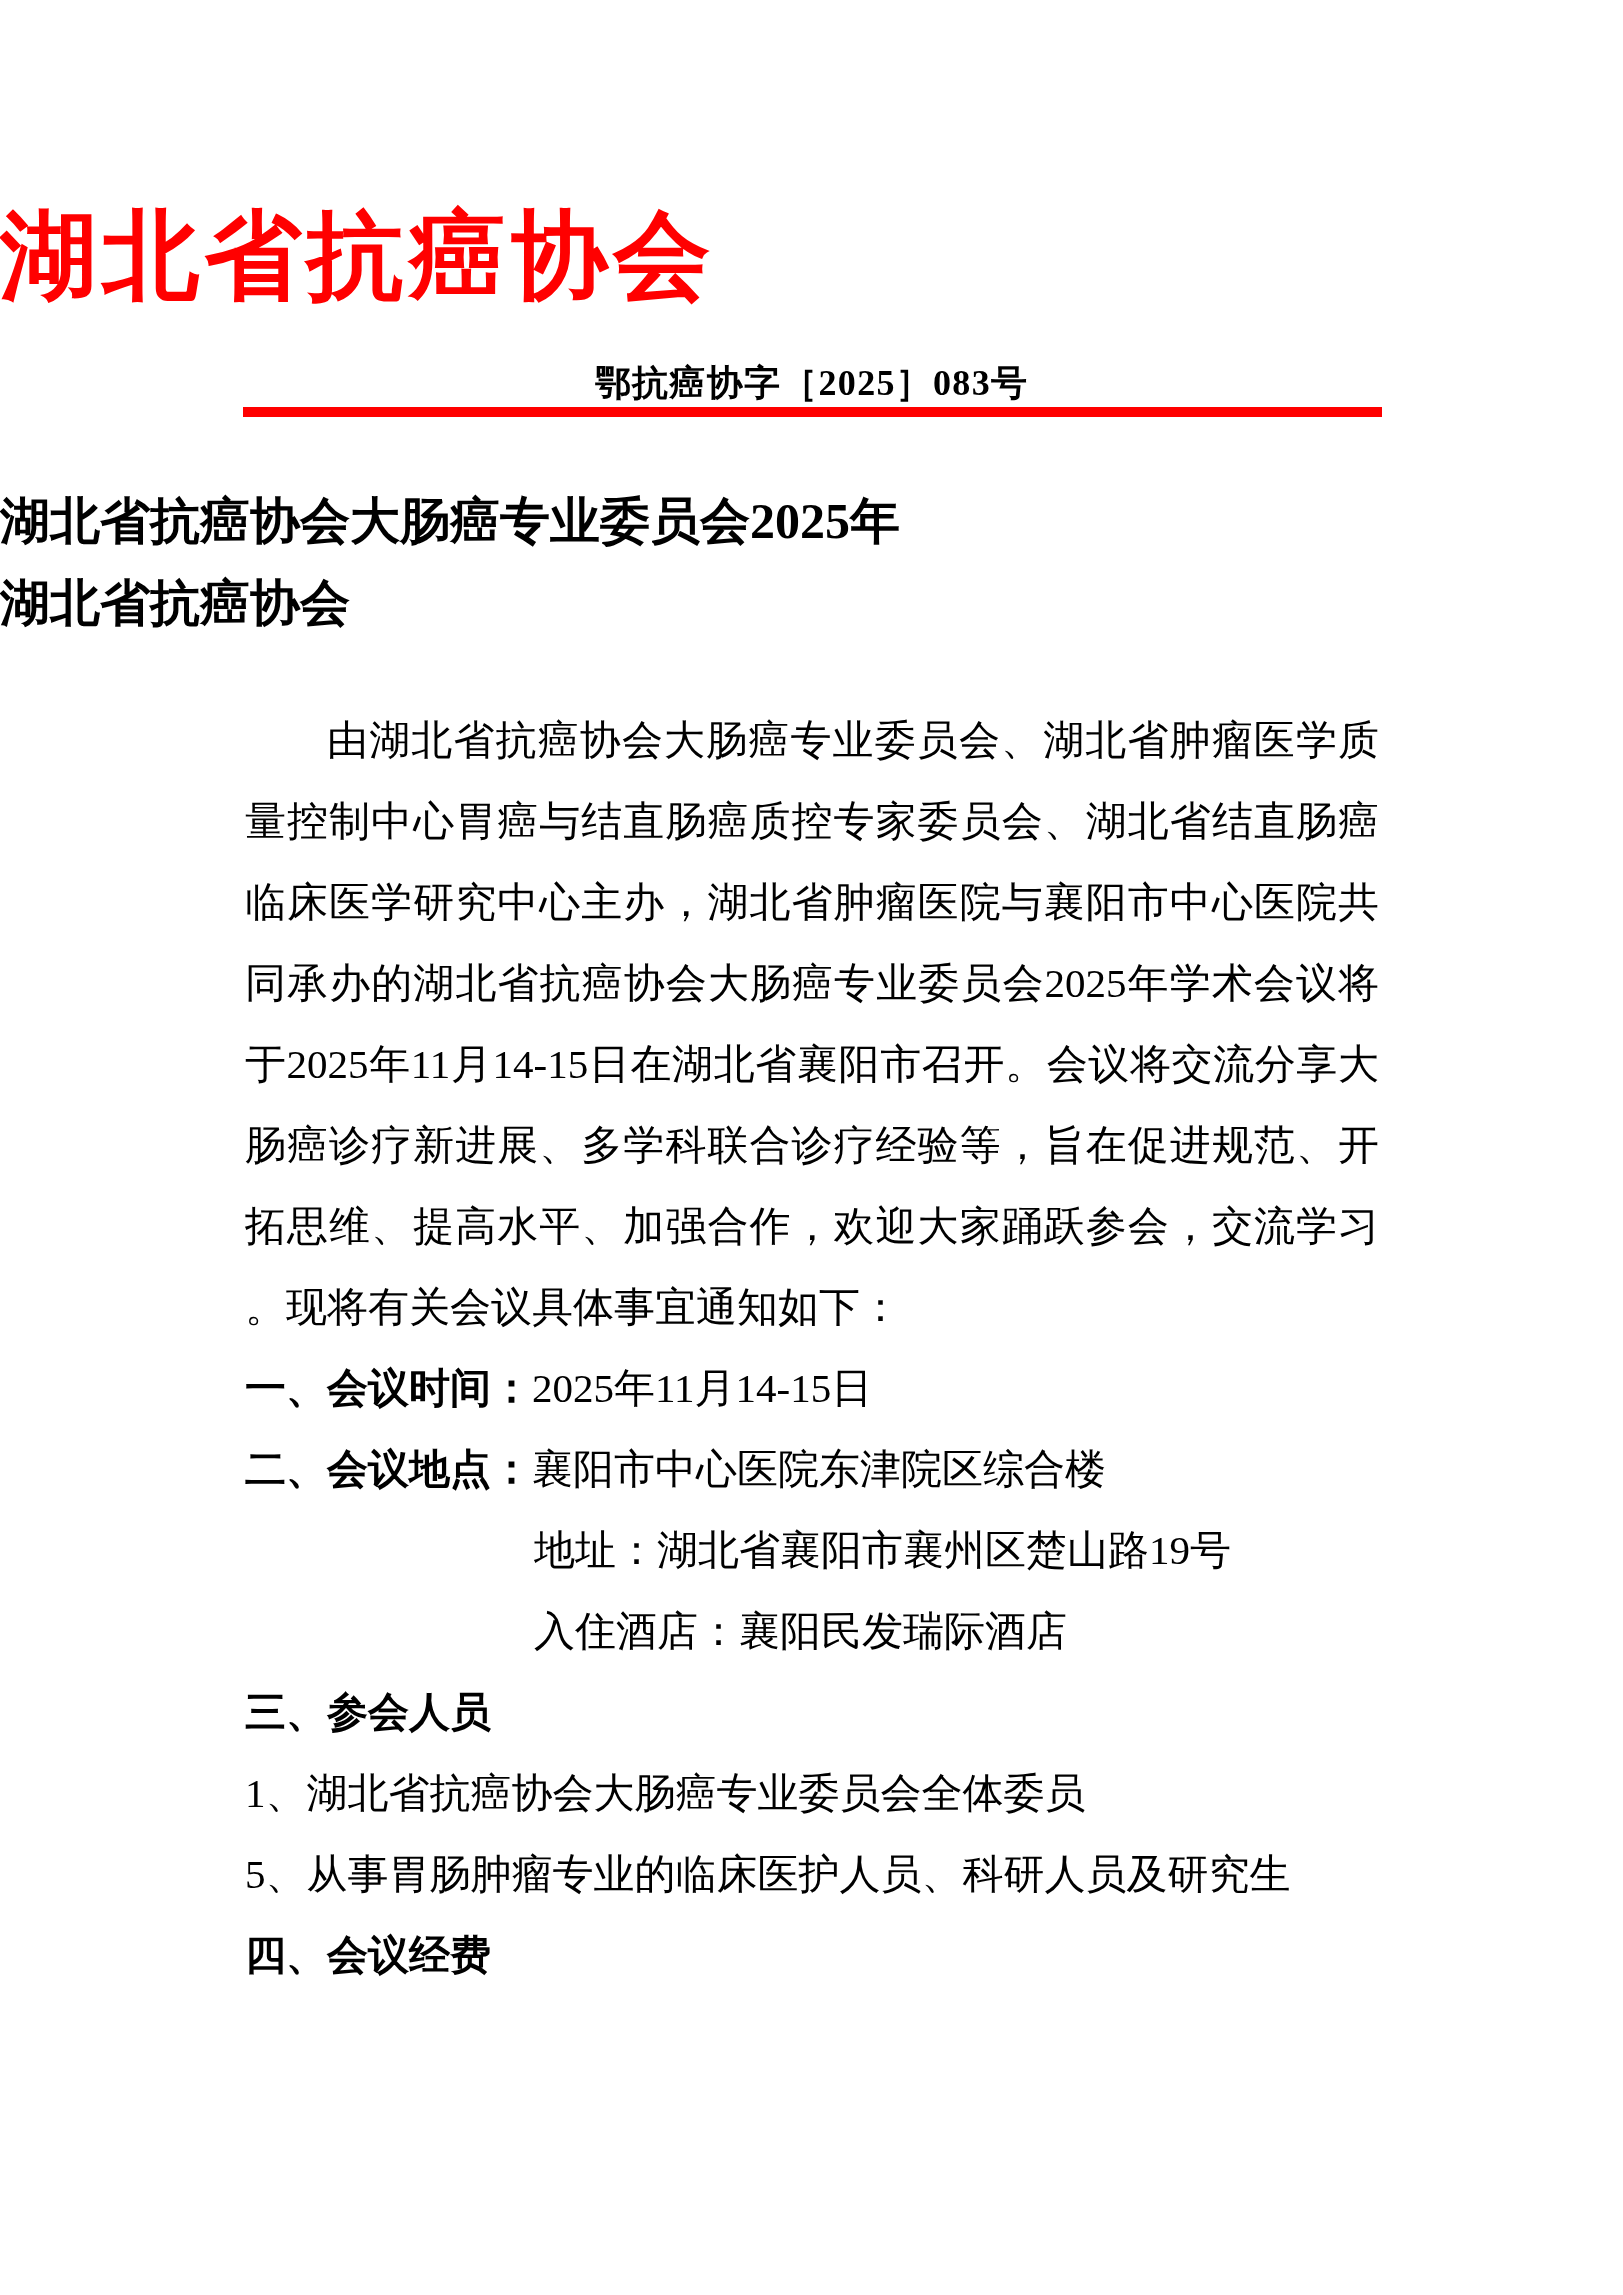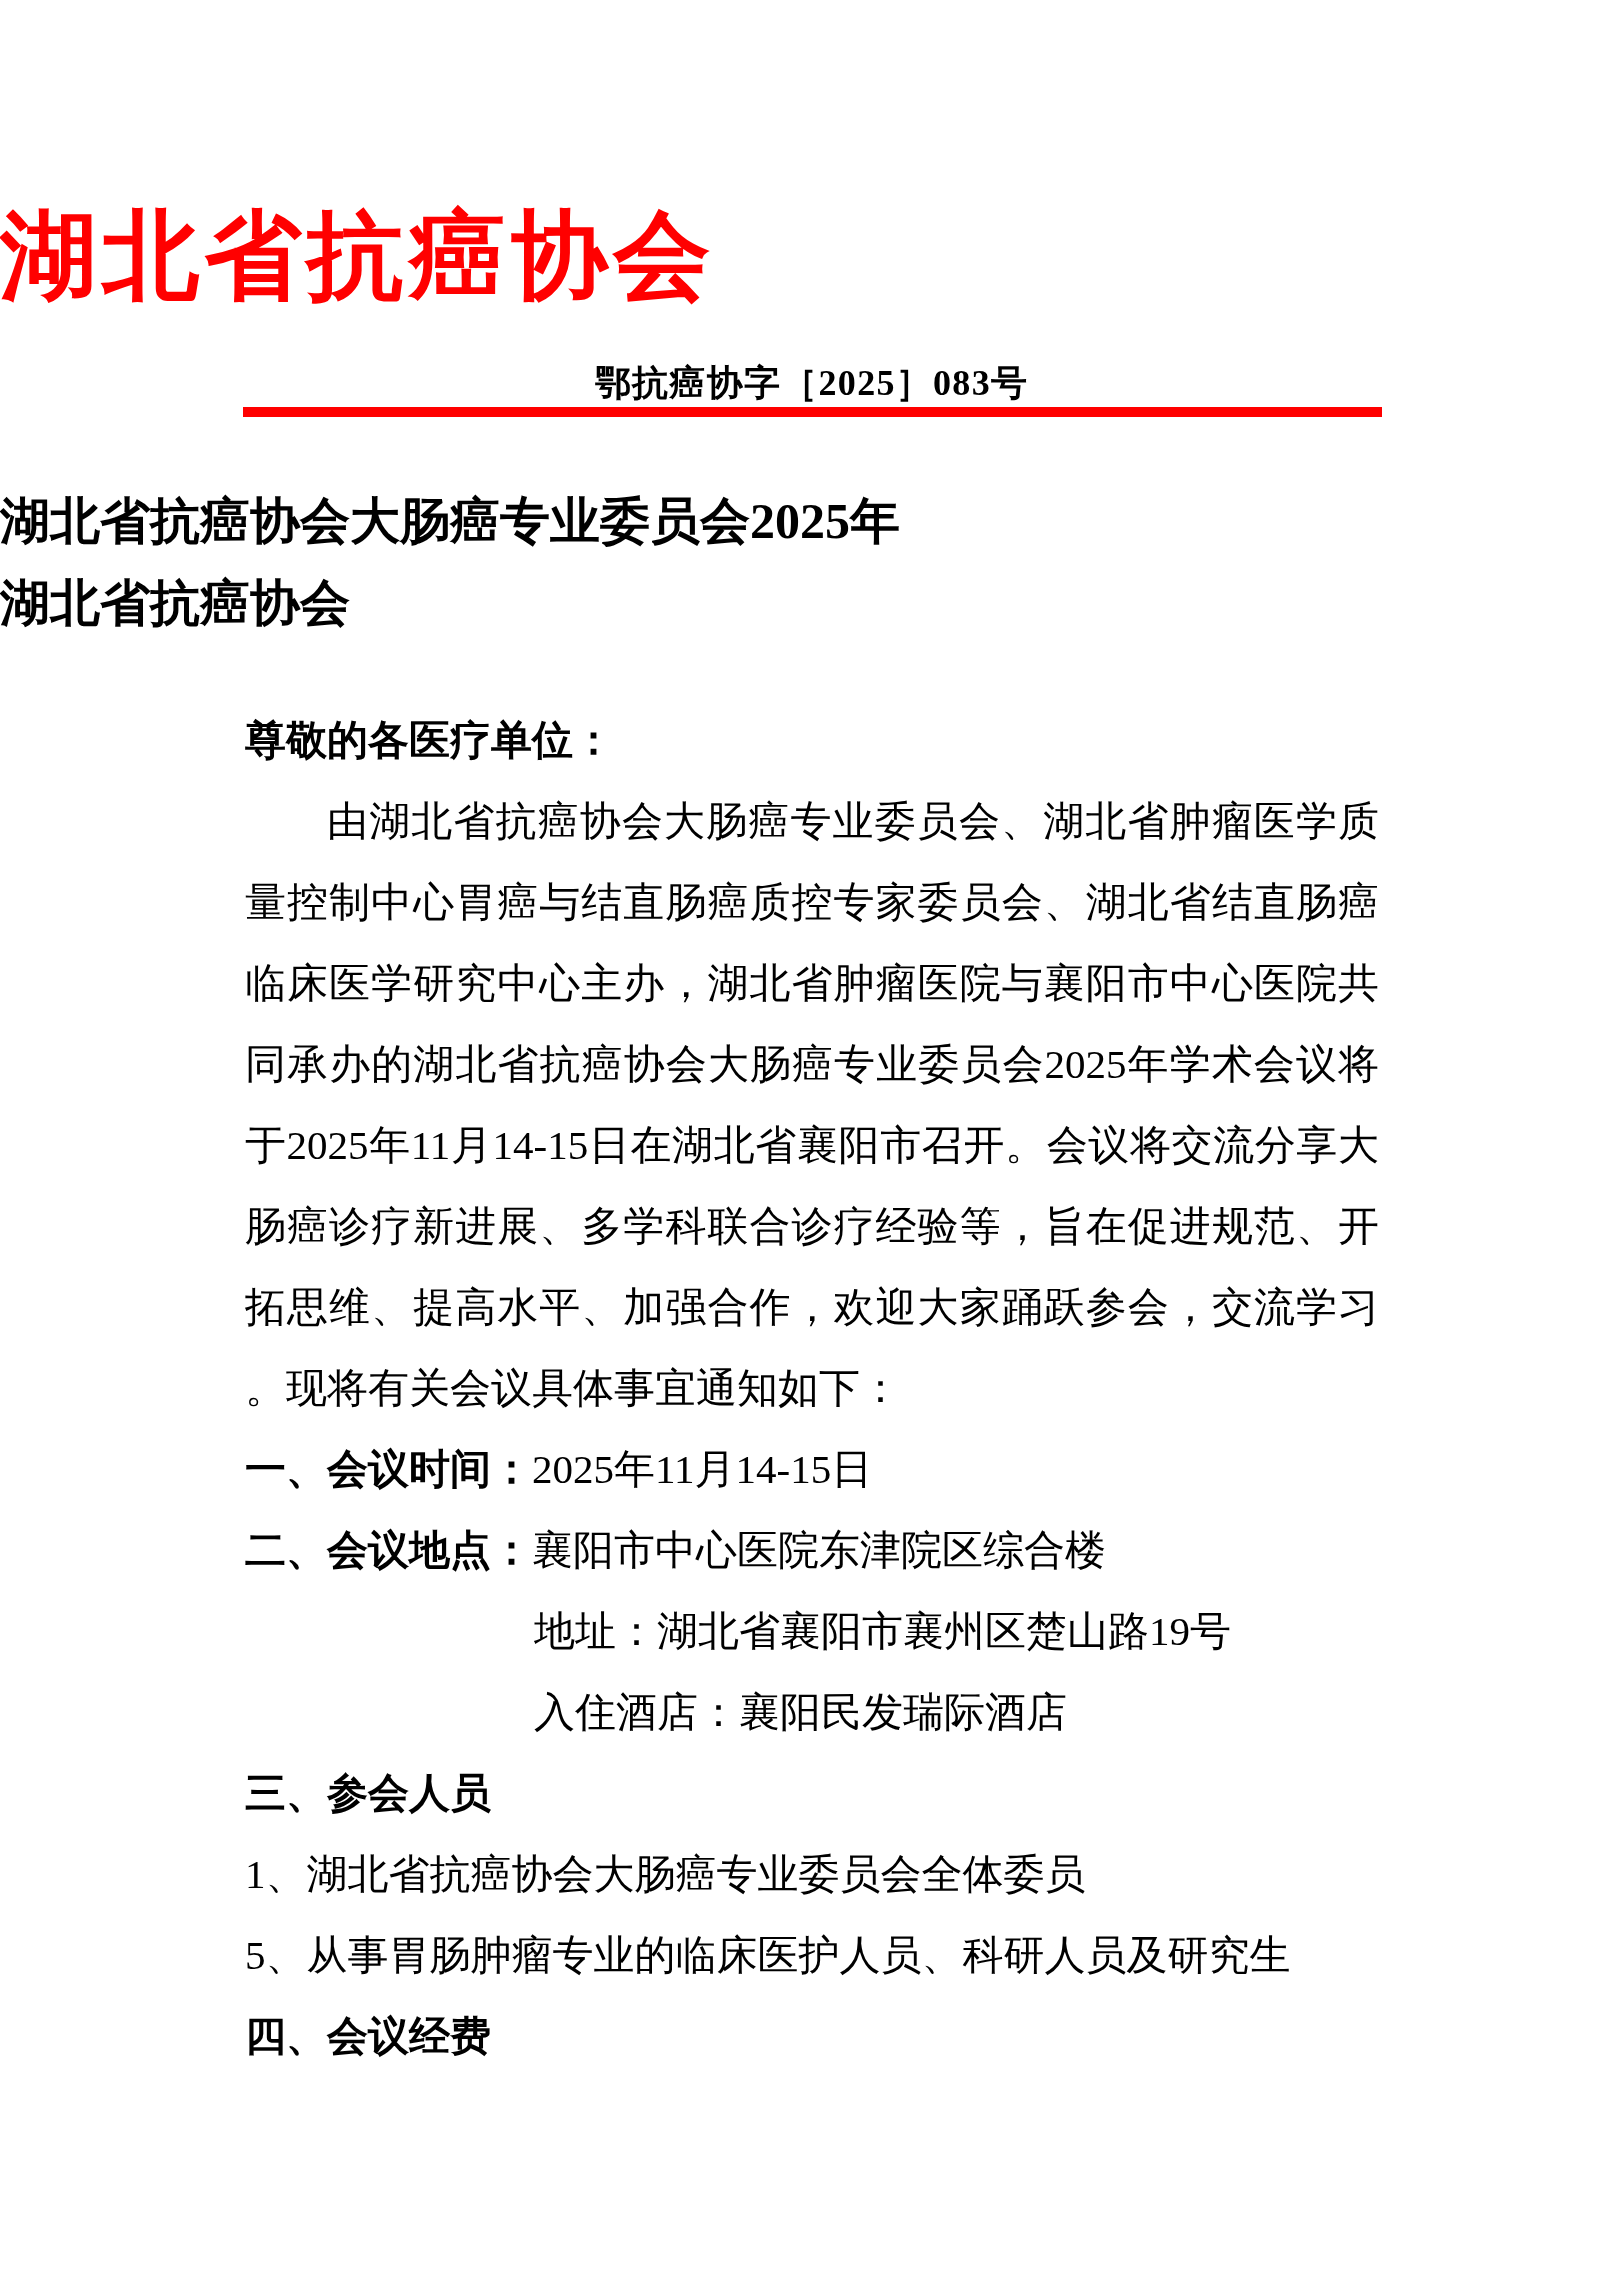--- a/index.html
+++ b/index.html
@@ -89,21 +89,20 @@
   <div class="doc-number">鄂抗癌协字［2025］083号</div>
 
   <div class="red-rule"></div>
 
   <div class="main-title">
     <div>湖北省抗癌协会大肠癌专业委员会2025年</div>
     <div>湖北省抗癌协会</div>
   </div>
 
   <div class="notice-body">
-      <div class="line"><span class="lbl">尊敬的各医疗单位：</span><span class="txt"></span></div>
       <div class="line fill" style="padding-left: 82px;"><span class="lbl"></span><span class="txt">由湖北省抗癌协会大肠癌专业委员会、湖北省肿瘤医学质</span></div>
       <div class="line fill"><span class="lbl"></span><span class="txt">量控制中心胃癌与结直肠癌质控专家委员会、湖北省结直肠癌</span></div>
       <div class="line fill"><span class="lbl"></span><span class="txt">临床医学研究中心主办，湖北省肿瘤医院与襄阳市中心医院共</span></div>
       <div class="line fill"><span class="lbl"></span><span class="txt">同承办的湖北省抗癌协会大肠癌专业委员会2025年学术会议将</span></div>
       <div class="line fill"><span class="lbl"></span><span class="txt">于2025年11月14-15日在湖北省襄阳市召开。会议将交流分享大</span></div>
       <div class="line fill"><span class="lbl"></span><span class="txt">肠癌诊疗新进展、多学科联合诊疗经验等，旨在促进规范、开</span></div>
       <div class="line fill"><span class="lbl"></span><span class="txt">拓思维、提高水平、加强合作，欢迎大家踊跃参会，交流学习</span></div>
       <div class="line"><span class="lbl"></span><span class="txt">。现将有关会议具体事宜通知如下：</span></div>
       <div class="line"><span class="lbl">一、会议时间：</span><span class="txt">2025年11月14-15日</span></div>
       <div class="line"><span class="lbl">二、会议地点：</span><span class="txt">襄阳市中心医院东津院区综合楼</span></div>

